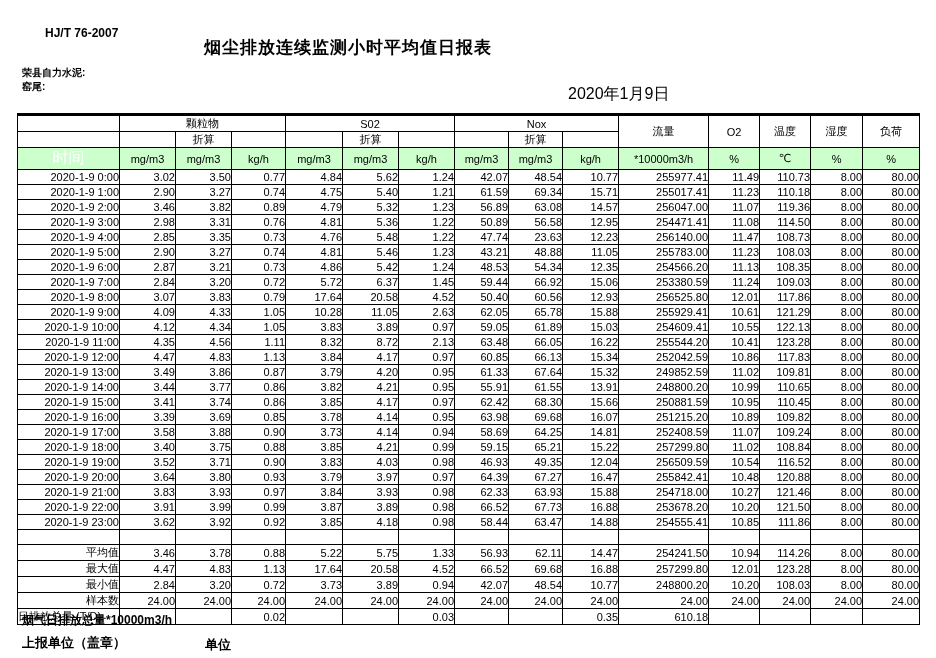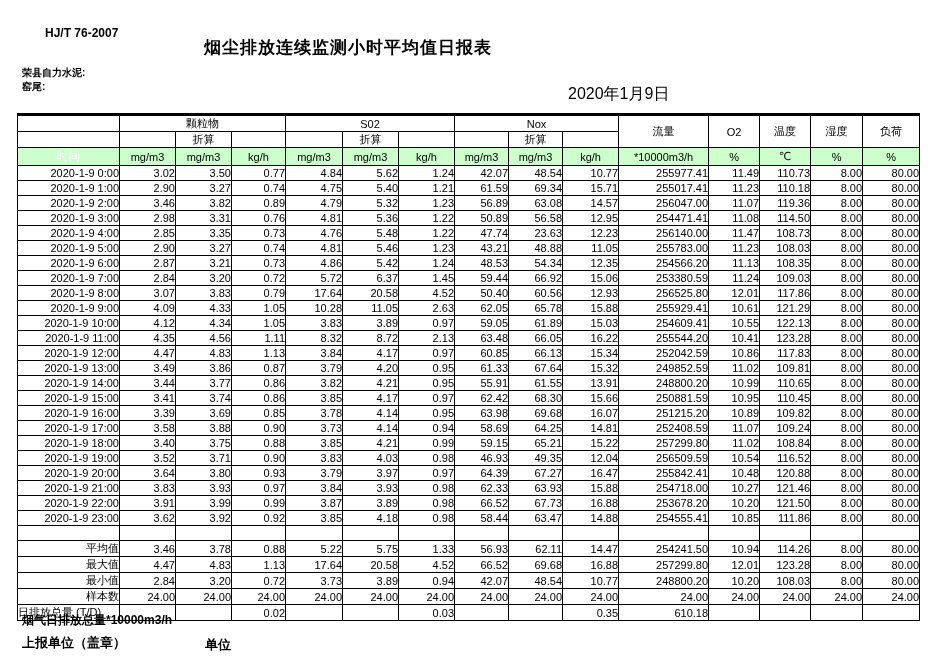--- a/index.html
+++ b/index.html
@@ -21,21 +21,21 @@
     border-collapse:collapse; table-layout:fixed; width:903px;
     font-size:11px;
   }
   #report td {
     border:1px solid #000; height:15px; padding:0;
     overflow:hidden; white-space:nowrap;
   }
   #report tr.hdr td { height:14px; text-align:center; }
   #report tr.top-edge td { border-top:3px solid #000; }
   tr.units td { background:#ccffcc; text-align:center; }
-  td.time-h { color:#ffffff; font-size:12px; }
+  td.time-h { color:#ffffff; font-size:16px; }
   td.t   { text-align:right; padding-right:5px; }
   td.n   { text-align:right; padding-right:10px; }
   td.lbl { text-align:right; padding-right:5px;margin-top:18px; }
   td.lbl-left { text-align:left; padding-left:2px; }
   tr.spacer td { height:12px; border-bottom:2px solid #000; }
   tr.thick-bottom td { border-bottom:2px solid #000; }
   tr.table-end td { border-bottom:2px solid #000;margin-left:7px; }
 
   #foot-note { left:22px; top:612px; font-size:12px; font-weight:bold; }
   #foot-report-unit { left:22px; top:634px; font-size:13px; font-weight:bold; }

